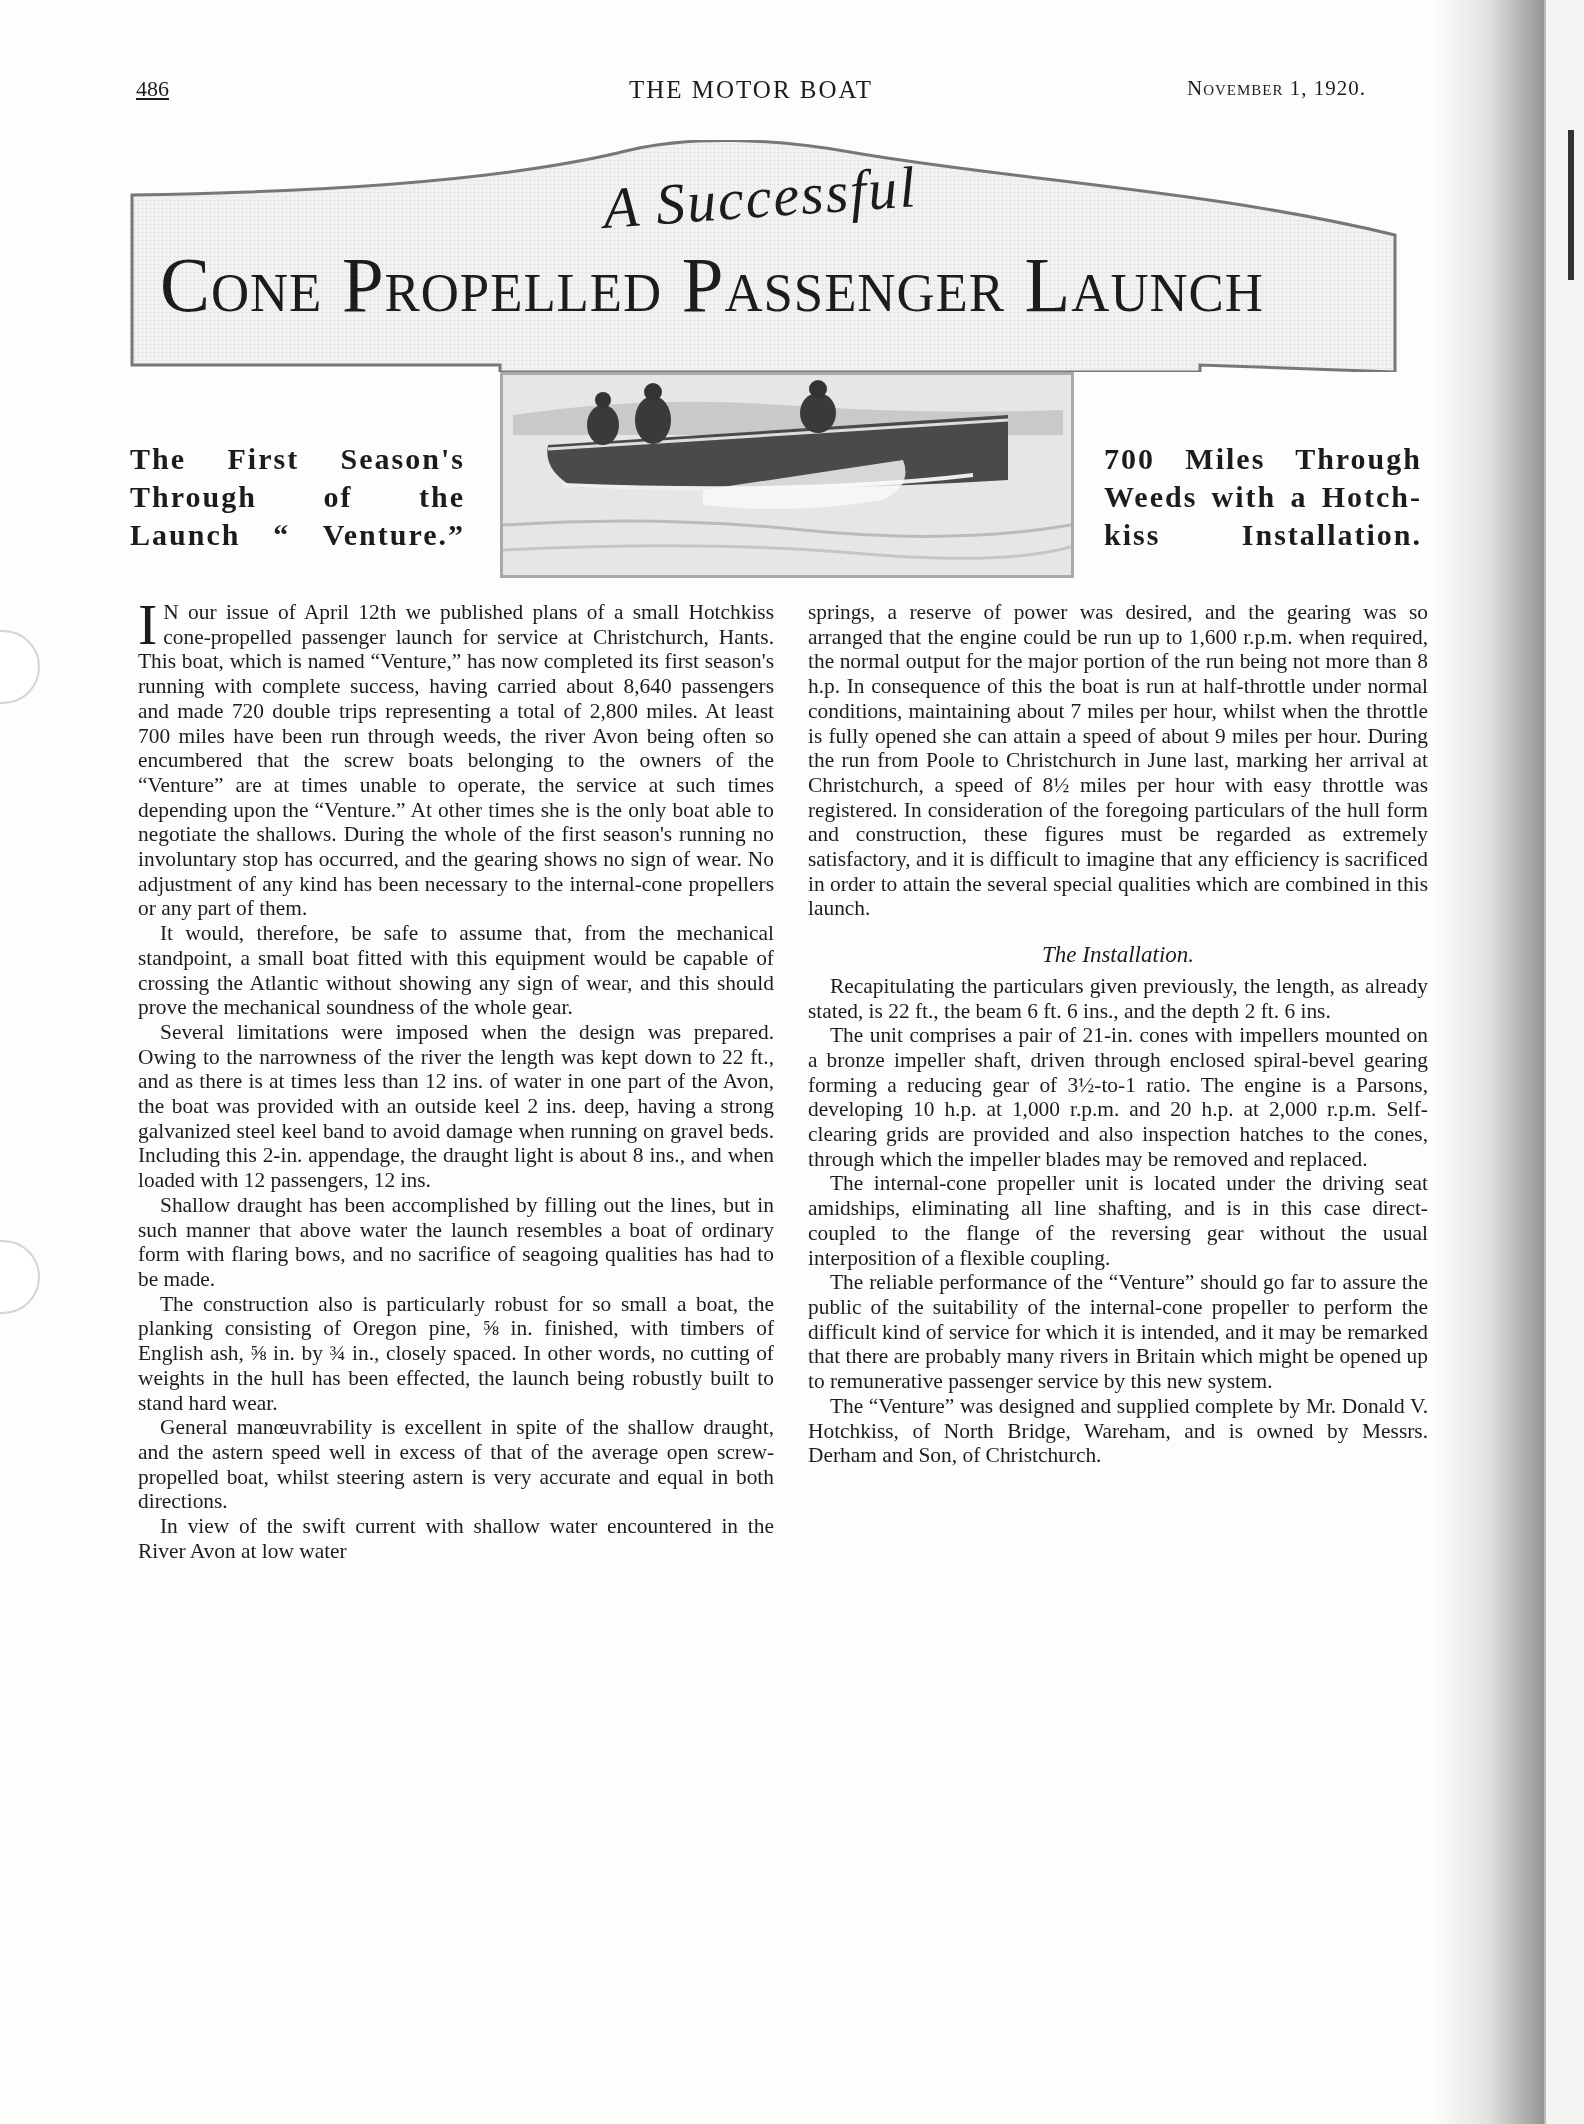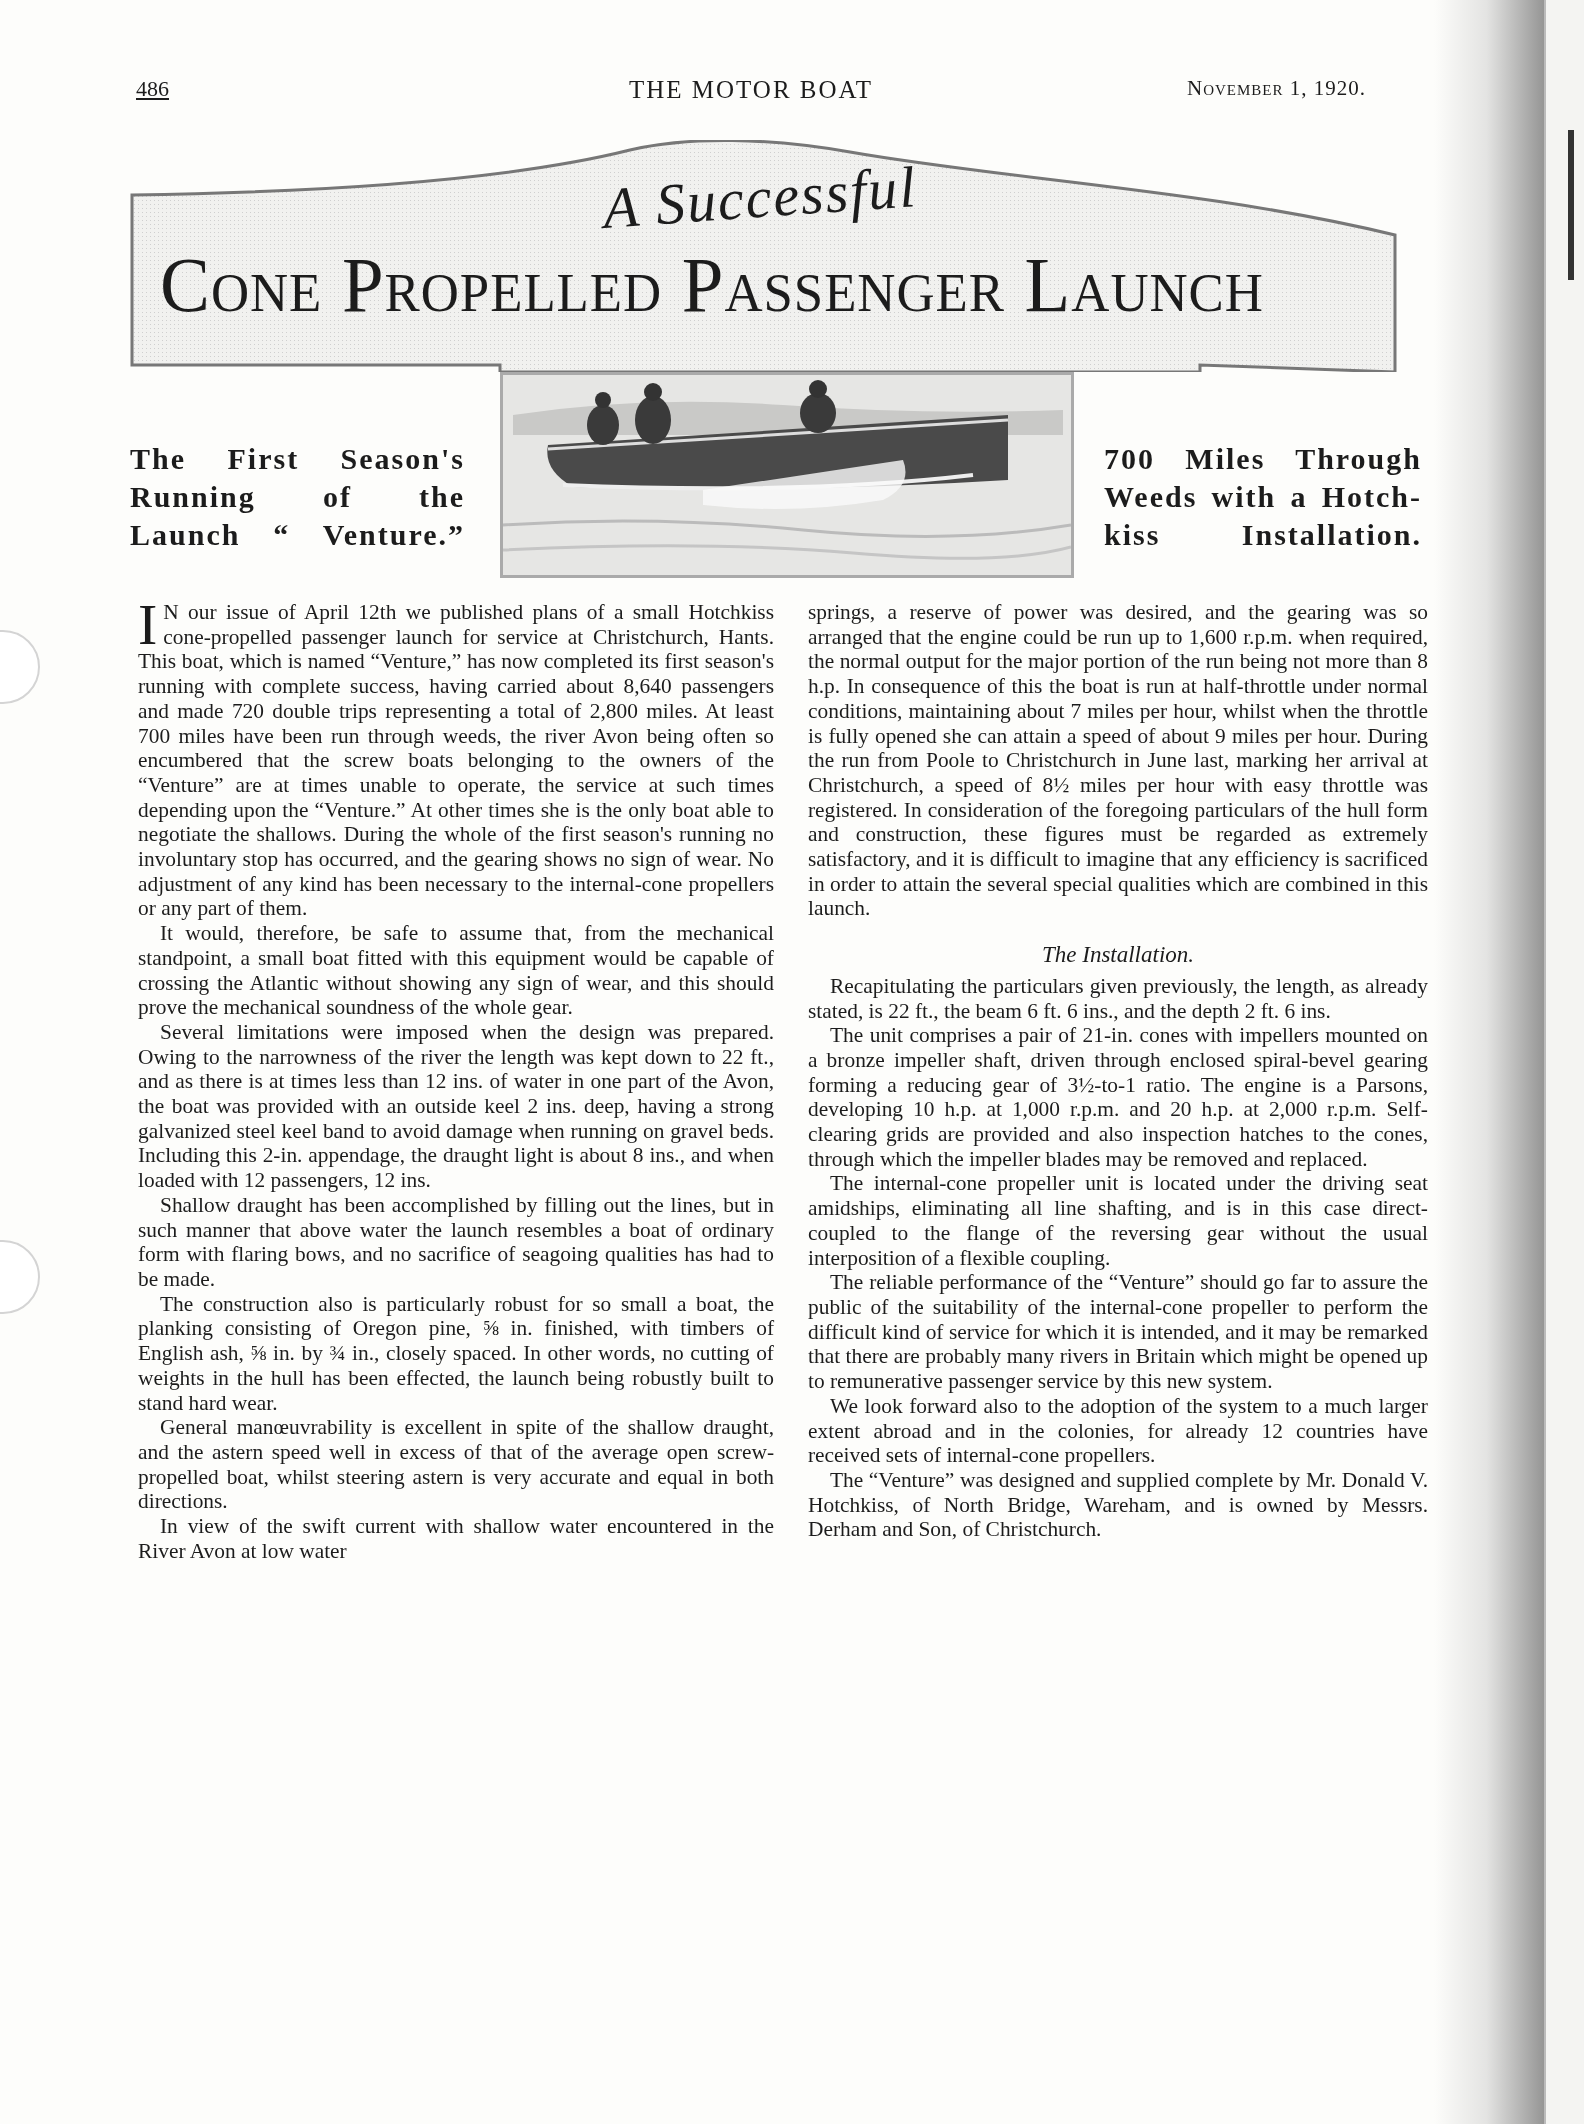--- a/index.html
+++ b/index.html
@@ -74,35 +74,34 @@
     <ellipse cx="150" cy="45" rx="18" ry="24" fill="#3a3a3a"></ellipse>
       <circle cx="150" cy="17" r="9" fill="#333"></circle>
     <ellipse cx="315" cy="38" rx="18" ry="20" fill="#3a3a3a"></ellipse>
       <circle cx="315" cy="14" r="9" fill="#333"></circle>
     <path d="M200,115 Q300,100 400,85 Q410,110 380,125 Q290,140 200,130 Z" fill="#fafafa" opacity="0.8"></path>
     <path d="M0,150 Q150,140 300,155 T568,150" stroke="#bbb" stroke-width="3" fill="none"></path>
     <path d="M0,175 Q200,165 350,178 T568,172" stroke="#c5c5c5" stroke-width="3" fill="none"></path>
   </svg>
 </div>
 
-<div class="deck deck-left">The First Season's Running of the Launch “ Venture.”</div>
+<div class="deck deck-left">The First Season's Through of the Launch “ Venture.”</div>
 <div class="deck deck-right">700 Miles Through Weeds with a Hotch-kiss Installation.</div>
 
 <article class="col col-left">
   <p class="first"><span class="dropcap">I</span><span>N our issue of April 12th we published plans of a small Hotchkiss cone-propelled passenger launch for service at Christchurch, Hants. This boat, which is named “Venture,” has now completed its first season's running with complete success, having carried about 8,640 passengers and made 720 double trips representing a total of 2,800 miles. At least 700 miles have been run through weeds, the river Avon being often so encumbered that the screw boats belonging to the owners of the “Venture” are at times unable to operate, the service at such times depending upon the “Venture.” At other times she is the only boat able to negotiate the shallows. During the whole of the first season's running no involuntary stop has occurred, and the gearing shows no sign of wear. No adjustment of any kind has been necessary to the internal-cone propellers or any part of them.</span></p>
   <p>It would, therefore, be safe to assume that, from the mechanical standpoint, a small boat fitted with this equipment would be capable of crossing the Atlantic without showing any sign of wear, and this should prove the mechanical soundness of the whole gear.</p>
   <p>Several limitations were imposed when the design was prepared. Owing to the narrowness of the river the length was kept down to 22 ft., and as there is at times less than 12 ins. of water in one part of the Avon, the boat was provided with an outside keel 2 ins. deep, having a strong galvanized steel keel band to avoid damage when running on gravel beds. Including this 2-in. appendage, the draught light is about 8 ins., and when loaded with 12 passengers, 12 ins.</p>
   <p>Shallow draught has been accomplished by filling out the lines, but in such manner that above water the launch resembles a boat of ordinary form with flaring bows, and no sacrifice of seagoing qualities has had to be made.</p>
   <p>The construction also is particularly robust for so small a boat, the planking consisting of Oregon pine, ⅝ in. finished, with timbers of English ash, ⅝ in. by ¾ in., closely spaced. In other words, no cutting of weights in the hull has been effected, the launch being robustly built to stand hard wear.</p>
   <p>General manœuvrability is excellent in spite of the shallow draught, and the astern speed well in excess of that of the average open screw-propelled boat, whilst steering astern is very accurate and equal in both directions.</p>
   <p>In view of the swift current with shallow water encountered in the River Avon at low water</p>
 </article>
 
 <article class="col col-right">
   <p class="first">springs, a reserve of power was desired, and the gearing was so arranged that the engine could be run up to 1,600 r.p.m. when required, the normal output for the major portion of the run being not more than 8 h.p. In consequence of this the boat is run at half-throttle under normal conditions, maintaining about 7 miles per hour, whilst when the throttle is fully opened she can attain a speed of about 9 miles per hour. During the run from Poole to Christchurch in June last, marking her arrival at Christchurch, a speed of 8½ miles per hour with easy throttle was registered. In consideration of the foregoing particulars of the hull form and construction, these figures must be regarded as extremely satisfactory, and it is difficult to imagine that any efficiency is sacrificed in order to attain the several special qualities which are combined in this launch.</p>
   <div class="subhead">The Installation.</div>
   <p>Recapitulating the particulars given previously, the length, as already stated, is 22 ft., the beam 6 ft. 6 ins., and the depth 2 ft. 6 ins.</p>
   <p>The unit comprises a pair of 21-in. cones with impellers mounted on a bronze impeller shaft, driven through enclosed spiral-bevel gearing forming a reducing gear of 3½-to-1 ratio. The engine is a Parsons, developing 10 h.p. at 1,000 r.p.m. and 20 h.p. at 2,000 r.p.m. Self-clearing grids are provided and also inspection hatches to the cones, through which the impeller blades may be removed and replaced.</p>
   <p>The internal-cone propeller unit is located under the driving seat amidships, eliminating all line shafting, and is in this case direct-coupled to the flange of the reversing gear without the usual interposition of a flexible coupling.</p>
   <p>The reliable performance of the “Venture” should go far to assure the public of the suitability of the internal-cone propeller to perform the difficult kind of service for which it is intended, and it may be remarked that there are probably many rivers in Britain which might be opened up to remunerative passenger service by this new system.</p>
-  <p>We look forward also to the adoption of the system to a much larger extent abroad and in the colonies, for already 12 countries have received sets of internal-cone propellers.</p>
   <p>The “Venture” was designed and supplied complete by Mr. Donald V. Hotchkiss, of North Bridge, Wareham, and is owned by Messrs. Derham and Son, of Christchurch.</p>
 </article>
 
 </body></html>

